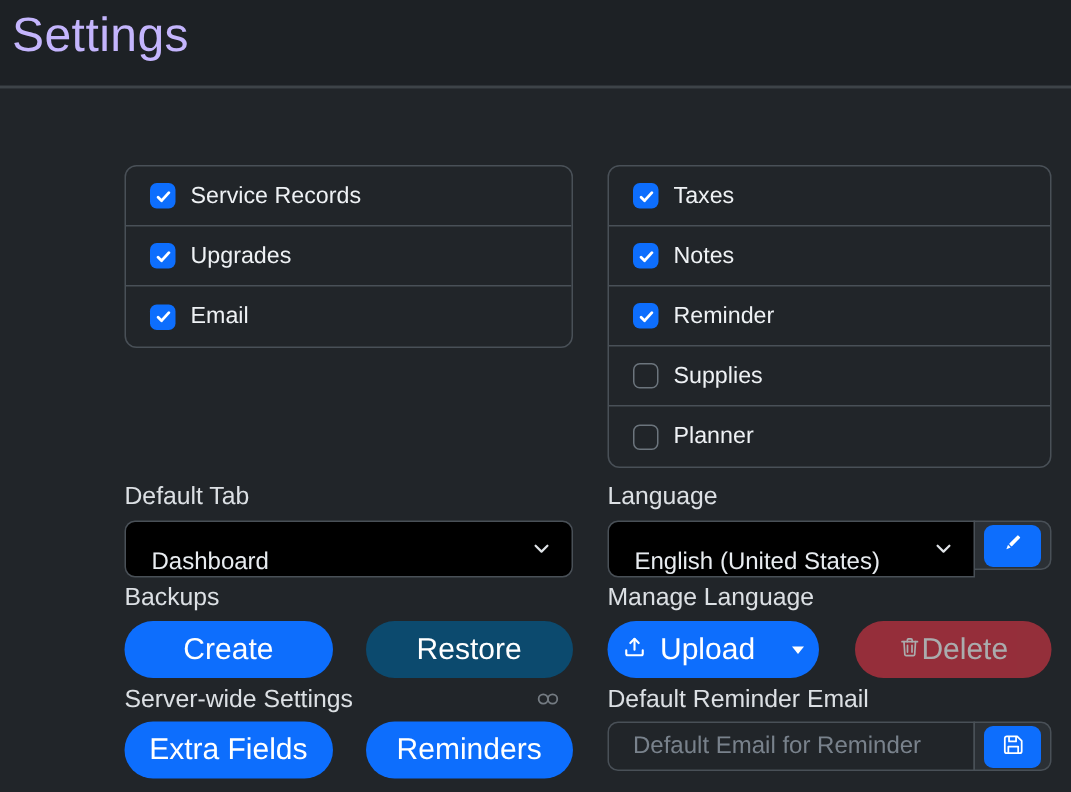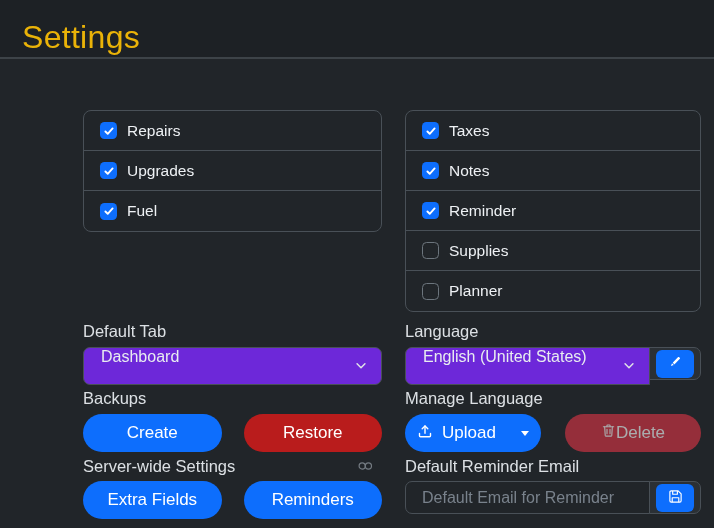--- a/index.html
+++ b/index.html
@@ -7,22 +7,22 @@
   body {
     width:714px; height:528px; overflow:hidden; position:relative;
     background:#212529; color:#dee2e6;
     font-family:"Liberation Sans", sans-serif;
   }
   .header {
     position:absolute; top:0; left:0; right:0; height:59px;
     background:#1d2125; border-bottom:2px solid #3d4348;
   }
   .page-title {
-    position:absolute; left:8px; top:5px; margin:14px;
-    font-size:32px; font-weight:300; color:#eab308; letter-spacing:.3px;
+    position:absolute; left:8px; top:5px; margin:0;
+    font-size:32px; font-weight:300; color:#c4b5fd; letter-spacing:.3px;
   }
   .content { position:absolute; left:83px; top:61px; width:618px; height:467px; }
   .cl { position:absolute; left:0; width:299px; }
   .cr { position:absolute; left:322px; width:296px; }
   .section-label { font-size:16.5px; color:#dce0e4; white-space:nowrap; }
 
   
   .row-lbl1 { top:21px; }  .row-lists { top:49px; height:206px; }
   .row-lbl2 { top:261px; } .row-ctl1  { top:286px; height:38px; }
   .row-lbl3 { top:328px; } .row-btn1  { top:353px; height:38px; }
@@ -32,33 +32,33 @@
   .list-group { border:1px solid #495057; border-radius:8px; overflow:hidden; background:#212529; }
   .list-item { height:40px; display:flex; align-items:center; padding:0 16px; border-bottom:1px solid #495057; }
   .list-item:last-child { border-bottom:none; }
   .cb { width:17px; height:17px; border-radius:4.5px; margin-right:10px; flex:none;
         display:flex; align-items:center; justify-content:center; cursor:pointer; }
   .cb.checked { background:#0d6efd; }
   .cb.unchecked { background:transparent; border:1px solid #6c757d; }
   .cb-label { font-size:15.5px; color:#eef1f4; cursor:pointer; }
 
   .select {
-    height:38px; border:1px solid #495057; border-radius:7px; background:#6d28d9;
-    display:flex; align-items:flex-start; padding:0 16px 0 17px; font-size:16px; color:#e8ecf0;
+    height:38px; border:1px solid #495057; border-radius:7px; background:#000000;
+    display:flex; align-items:flex-end; padding:0 16px 0 17px; font-size:16px; color:#e8ecf0;
     position:relative; cursor:pointer; width:100%;
   }
   .select .chev { position:absolute; right:13px; top:11px; }
 
   .btn {
-    height:38px; border:none; border-radius:19px; font-size:17px; color:#fff;
+    height:38px; border:none; border-radius:19px; font-size:20px; color:#fff;
     font-family:inherit; cursor:pointer; display:flex; align-items:center; justify-content:center;
     padding:0 10px;
   }
   .btn-primary { background:#0d6efd; }
-  .btn-secondary { background:#b91c1c; }
+  .btn-secondary { background:#0c4a6e; }
   .btn-danger-muted { background:#dc3545; opacity:.62; }
   .pair { display:flex; gap:22px; }
   .pair-r { gap:24px; }
   .pair .btn { flex:1; }
   .upload-btn { gap:9px; }
   .caret-down { width:0; height:0; margin-left:16px;
     border-left:4.5px solid transparent; border-right:4.5px solid transparent; border-top:5px solid #fff; }
 
   .igroup { display:flex; height:33px; width:100%; }
   .igroup .select { border-radius:7px 0 0 7px; flex:1; }
@@ -86,37 +86,37 @@
 
 
   <div class="row row-lists">
     <div class="cl list-group">
         <div class="list-item">
           <span class="cb checked">
             <svg width="12" height="12" viewBox="0 0 16 16">
               <path d="M3.2 8.7 6.3 11.7 12.8 4.6" fill="none" stroke="#fff" stroke-width="2.5" stroke-linecap="round" stroke-linejoin="round"></path>
             </svg>
           </span>
-          <span class="cb-label">Repairs</span>
+          <span class="cb-label">Service Records</span>
         </div>
         <div class="list-item">
           <span class="cb checked">
             <svg width="12" height="12" viewBox="0 0 16 16">
               <path d="M3.2 8.7 6.3 11.7 12.8 4.6" fill="none" stroke="#fff" stroke-width="2.5" stroke-linecap="round" stroke-linejoin="round"></path>
             </svg>
           </span>
           <span class="cb-label">Upgrades</span>
         </div>
         <div class="list-item">
           <span class="cb checked">
             <svg width="12" height="12" viewBox="0 0 16 16">
               <path d="M3.2 8.7 6.3 11.7 12.8 4.6" fill="none" stroke="#fff" stroke-width="2.5" stroke-linecap="round" stroke-linejoin="round"></path>
             </svg>
           </span>
-          <span class="cb-label">Fuel</span>
+          <span class="cb-label">Email</span>
         </div>
       </div>
     <div class="cr list-group">
         <div class="list-item">
           <span class="cb checked">
             <svg width="12" height="12" viewBox="0 0 16 16">
               <path d="M3.2 8.7 6.3 11.7 12.8 4.6" fill="none" stroke="#fff" stroke-width="2.5" stroke-linecap="round" stroke-linejoin="round"></path>
             </svg>
           </span>
           <span class="cb-label">Taxes</span>

